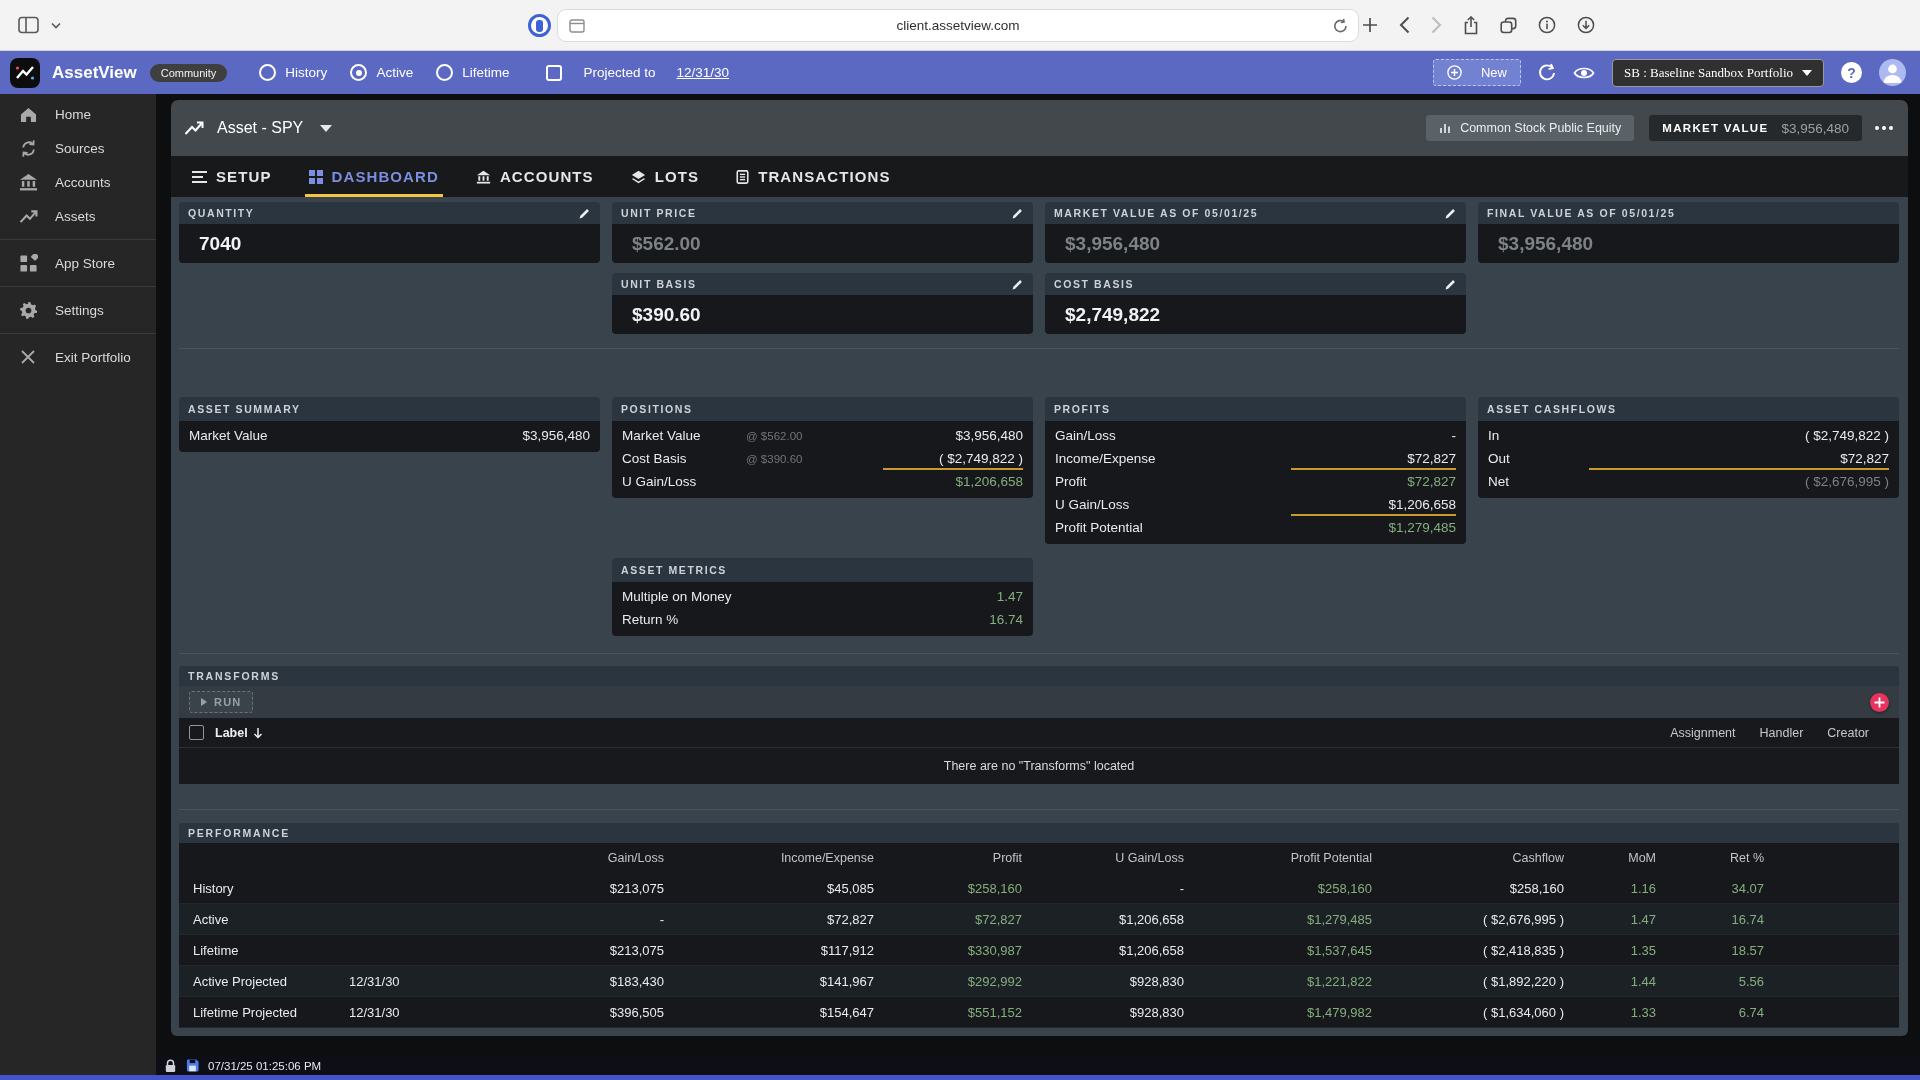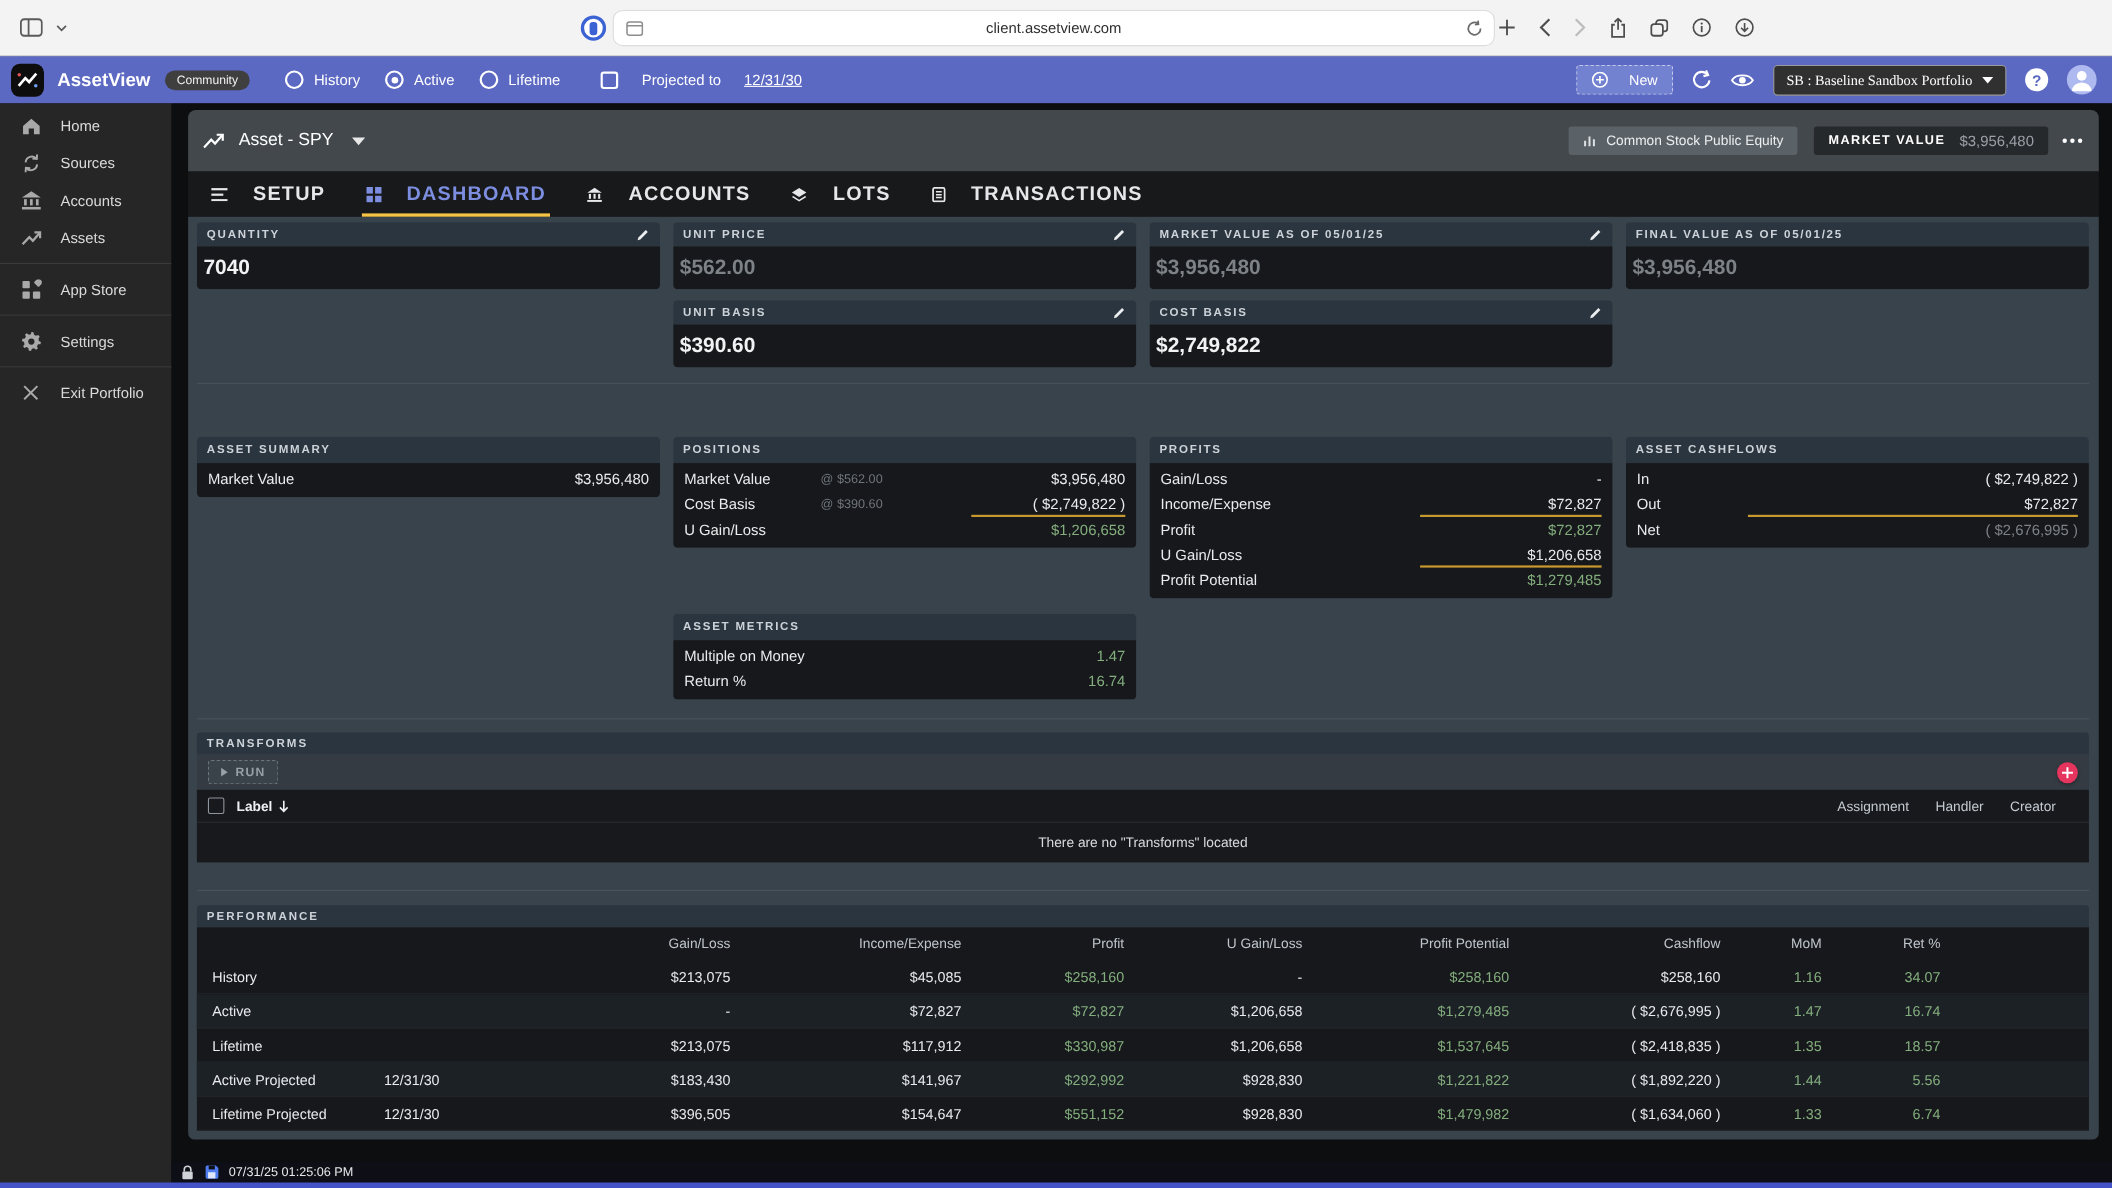--- a/index.html
+++ b/index.html
@@ -85,40 +85,40 @@
                 color:#eceeef; cursor:pointer; }
   .mv-chip { background:#26292c; border-radius:3px; height:26px; display:flex;
              align-items:center; gap:13px; padding:0 13px; margin-left:15px; }
   .mv-label { font-size:11.5px; font-weight:bold; letter-spacing:1.3px; }
   .mv-val { font-size:13.5px; color:#9aa0a6; }
   .dots-btn { display:flex; gap:3px; margin:0 15px 0 13px; cursor:pointer; }
   .dots-btn i { width:4px; height:4px; border-radius:50%; background:#fff; }
 
   .tabstrip { height:41px; background:#17191b; display:flex; align-items:stretch;
               padding-left:21px; gap:37px; }
-  .tab { display:flex; align-items:center; gap:23px; color:#e5e7ea; font-size:18px;
+  .tab { display:flex; align-items:center; gap:9px; color:#e5e7ea; font-size:15px;
          font-weight:bold; letter-spacing:1.1px; position:relative; cursor:pointer; }
   .tab .ticon { display:flex; align-items:center; }
   .tab.active { color:#7d8de0; }
   .tab.active::after { content:""; position:absolute; left:-4px; right:-4px; bottom:0;
                        height:3px; background:#f6c445; }
 
   .content { flex:1; background:#39434b; border-radius:0 0 6px 6px;
              padding:5px 9px 0 8px; overflow:hidden; }
 
   .grid4 { display:grid; grid-template-columns:repeat(4,1fr); column-gap:12px; }
   .stat-grid { row-gap:10px; }
   .card { border-radius:4px; overflow:hidden; }
   .card-head { height:22px; background:#2b353f; display:flex; align-items:center;
                padding:0 9px; }
   .card-head .lbl { font-size:10.5px; font-weight:bold; letter-spacing:1.6px;
                     color:#ccd2d8; }
   .pencil { margin-left:auto; color:#eceef0; display:flex; cursor:pointer; }
   .stat-body { height:39px; background:#16181b; display:flex; align-items:center;
-               padding-left:6px; font-size:19px; font-weight:bold; color:#f1f2f3; }
+               padding-left:20px; font-size:19px; font-weight:bold; color:#f1f2f3; }
   .val-muted { color:#7d8287; }
   .c2 { grid-column:2; } .c3 { grid-column:3; }
 
   .hr { height:1px; background:rgba(255,255,255,.09); }
   .hr-a { margin:14px 0 16px; } .hr-b { margin:17px 0 12px; } .hr-c { margin:25px 0 13px; }
 
   .sum-grid { align-items:start;margin-top:48px; }
   .sum-head { height:24px; background:#2b353f; display:flex; align-items:center;
               padding:0 9px; }
   .sum-head .lbl { font-size:10.5px; font-weight:bold; letter-spacing:1.6px; color:#ccd2d8; }

